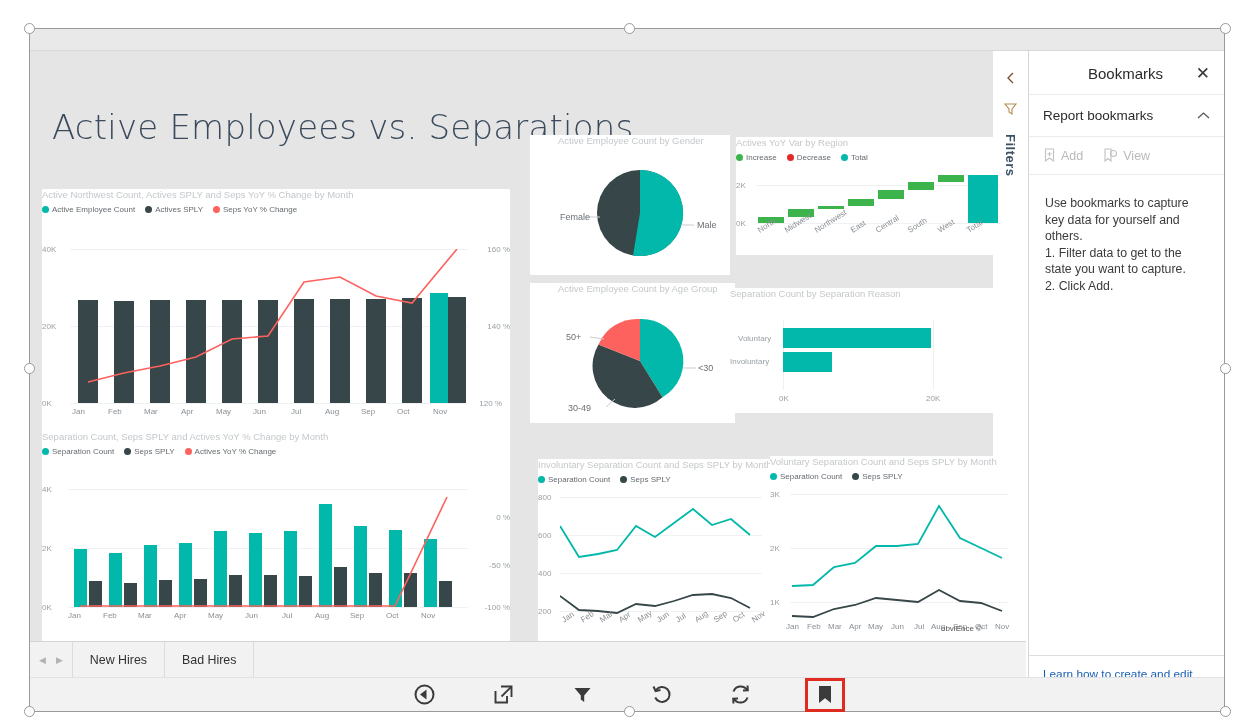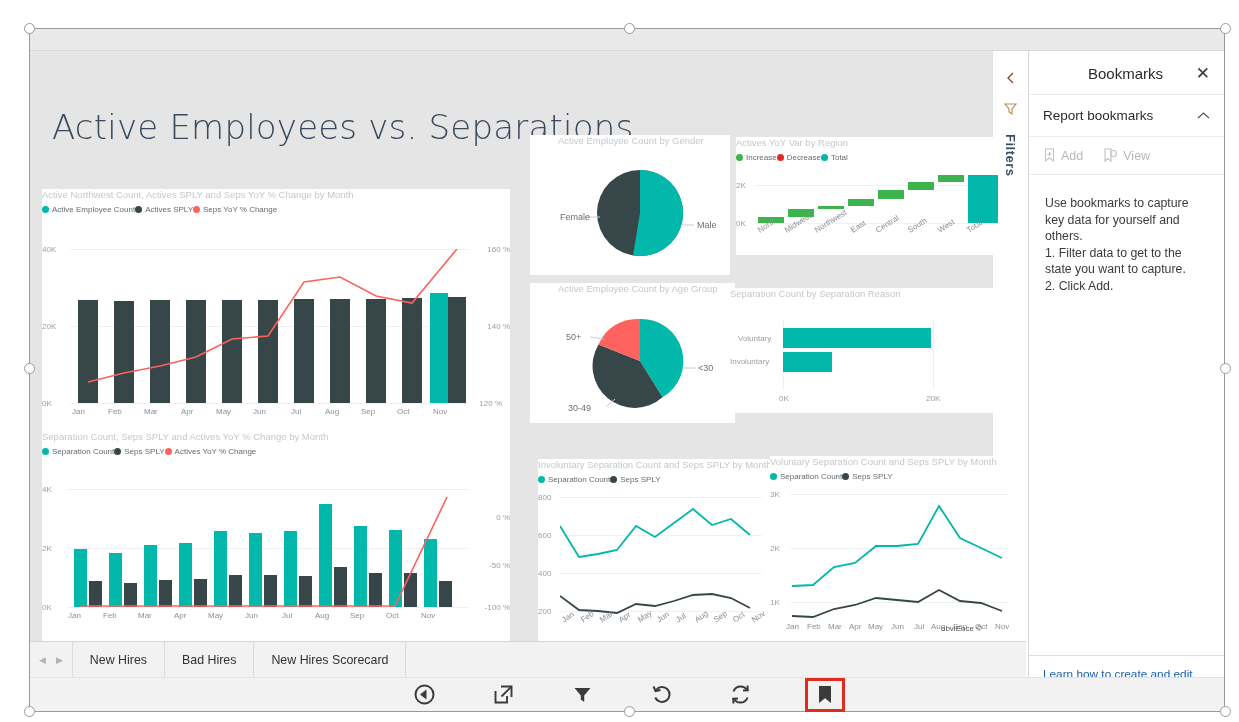--- a/index.html
+++ b/index.html
@@ -38,21 +38,21 @@
 
   .page-title {
     position: absolute; left: 22px; top: 56px;
     font-size: 34px; font-weight: 300; color: #3a4a5c;
     font-family: "DejaVu Sans", sans-serif; letter-spacing: .2px;
   }
 
   
   .visual { position: absolute; background: #fff; }
   .v-title { font-size: 9.5px; color: #c4c8cb; white-space: nowrap; font-family: "Liberation Sans", sans-serif; }
-  .legend { display: flex; align-items: center; gap: 0; margin-top: 5px; }
+  .legend { display: flex; align-items: center; gap: 10px; margin-top: 5px; }
   .leg-item { display: flex; align-items: center; gap: 3px; font-size: 8px; color: #666b6f; white-space: nowrap; }
   .dot { width: 7px; height: 7px; border-radius: 50%; flex: none; }
 
   .axis-lbl { position: absolute; font-size: 8px; color: #9aa0a4; white-space: nowrap; text-align: center; }
   .tick-x { position: absolute; font-size: 8px; color: #8a9096; white-space: nowrap; }
   .gridline { position: absolute; height: 1px; background: #f0f1f2; }
   .vgrid { position: absolute; width: 1px; background: #eeeff0; }
 
   .bar { position: absolute; bottom: 0; }
   .hbar { position: absolute; }
@@ -544,21 +544,20 @@
     </div>
   </div>
 
   <div class="tabbar">
     <div class="navarrows">
       <span class="navarrow">◀</span>
       <span class="navarrow">▶</span>
     </div>
     <div class="tab">New Hires</div>
     <div class="tab">Bad Hires</div>
-    <div class="tab">New Hires Scorecard</div>
     <div class="tab-pad"></div>
   </div>
 
   <div class="actionbar">
     <span class="act-btn">
       <svg width="21" height="21" viewBox="0 0 21 21">
         <circle cx="10.5" cy="10.5" r="9" fill="none" stroke="#3b3b3b" stroke-width="2"></circle>
         <polygon points="12.5,5.5 6,10.5 12.5,15.5" fill="#3b3b3b"></polygon>
       </svg>
     </span>

